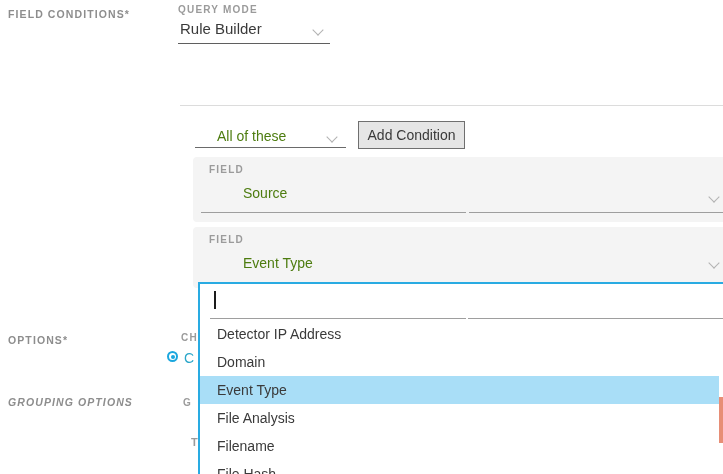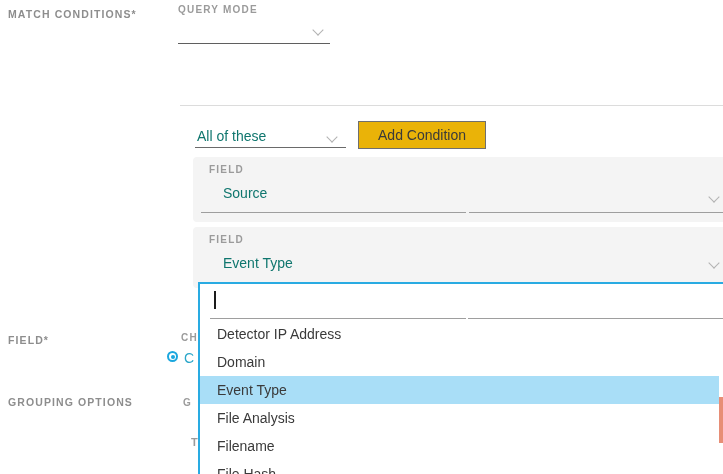--- a/index.html
+++ b/index.html
@@ -4,40 +4,40 @@
 <style>
   html,body{margin:0;padding:0;}
   body{
     position:relative;width:723px;height:474px;overflow:hidden;
     background:#ffffff;font-family:"Liberation Sans","DejaVu Sans",sans-serif;
     color:#3a3a3a;
   }
   .abs{position:absolute;}
   .lbl-left{font-size:10.5px;font-weight:700;color:#8d8d8d;letter-spacing:1.1px;}
   .lbl-field{font-size:10px;font-weight:700;color:#9b9b9b;letter-spacing:1.2px;text-align:right;}
-  .val-text{font-size:14px;color:#0f766e;}
+  .val-text{font-size:14px;color:#4d7c0f;margin-left:20px;}
   .chev{width:7px;height:7px;border-right:1.5px solid #b2b2b2;border-bottom:1.5px solid #b2b2b2;
         transform:rotate(45deg);display:inline-block;}
   .underline-dark{height:1px;background:#5f5f5f;}
 
   
   #query-mode-select{left:178px;top:17px;width:152px;height:26px;cursor:pointer;}
   #query-mode-select .txt{position:absolute;left:2px;top:3px;font-size:15px;}
   #query-mode-select .chev{position:absolute;right:8px;top:9px;}
   #query-mode-select .underline-dark{position:absolute;left:0;right:0;bottom:-1px;}
 
   
   #top-divider{left:180px;top:105px;width:543px;height:1px;background:#dcdcdc;}
 
   
   #combinator-select{left:195px;top:122px;width:151px;height:26px;cursor:pointer;}
   #combinator-select .txt{position:absolute;left:2px;top:6px;}
   #combinator-select .chev{position:absolute;right:10px;top:11px;}
   #combinator-select .underline-dark{position:absolute;left:0;right:0;bottom:0;background:#6a6a6a;}
-  #add-condition-button{left:358px;top:121px;width:128px;height:28px;background:#eab308;
+  #add-condition-button{left:358px;top:121px;width:107px;height:28px;background:#e5e5e5;
       border:1px solid #6f6f6f;font-size:14px;color:#3a3a3a;display:flex;align-items:center;
       justify-content:center;cursor:pointer;box-sizing:border-box;}
 
   
   .cond-panel{left:193px;width:535px;background:#f4f4f4;border-radius:4px;}
   #panel-source{top:157px;height:65px;}
   #panel-eventtype{top:227px;height:61px;}
   .cond-panel .lbl-field{position:absolute;left:16px;top:7px;}
   .cond-panel .val-text{position:absolute;left:30px;top:28px;}
   .cond-panel .chev{position:absolute;right:10px;top:36px;}
@@ -67,26 +67,27 @@
       border-radius:50%;box-sizing:border-box;z-index:2;cursor:pointer;}
   #radio-selected .dot{position:absolute;left:1.5px;top:1.5px;width:4px;height:4px;
       border-radius:50%;background:#1ba7de;}
   #radio-option-fragment{left:184px;top:350px;font-size:14px;color:#2aa6c9;z-index:2;}
   #group-fragment{left:183px;top:397px;z-index:2;}
   #type-fragment{left:191px;top:436px;font-size:11px;color:#9b9b9b;font-weight:700;z-index:2;}
 </style>
 </head>
 <body>
 
-<div class="abs lbl-left" style="left:8px;top:8px;">MATCH CONDITIONS*</div>
-<div class="abs lbl-left" style="left:8px;top:334px;">FIELD*</div>
-<div class="abs lbl-left" style="left:8px;top:396px;">GROUPING OPTIONS</div>
+<div class="abs lbl-left" style="left:8px;top:8px;">FIELD CONDITIONS*</div>
+<div class="abs lbl-left" style="left:8px;top:334px;">OPTIONS*</div>
+<div class="abs lbl-left" style="left:8px;top:396px;font-style:italic;">GROUPING OPTIONS</div>
 
 <div class="abs lbl-field" style="left:178px;top:4px;">QUERY MODE</div>
 <div class="abs" id="query-mode-select">
+  <span class="txt">Rule Builder</span>
   <span class="chev"></span>
   <span class="underline-dark"></span>
 </div>
 
 <div class="abs" id="top-divider"></div>
 
 <div class="abs" id="combinator-select">
   <span class="txt val-text">All of these</span>
   <span class="chev"></span>
   <span class="underline-dark"></span>

